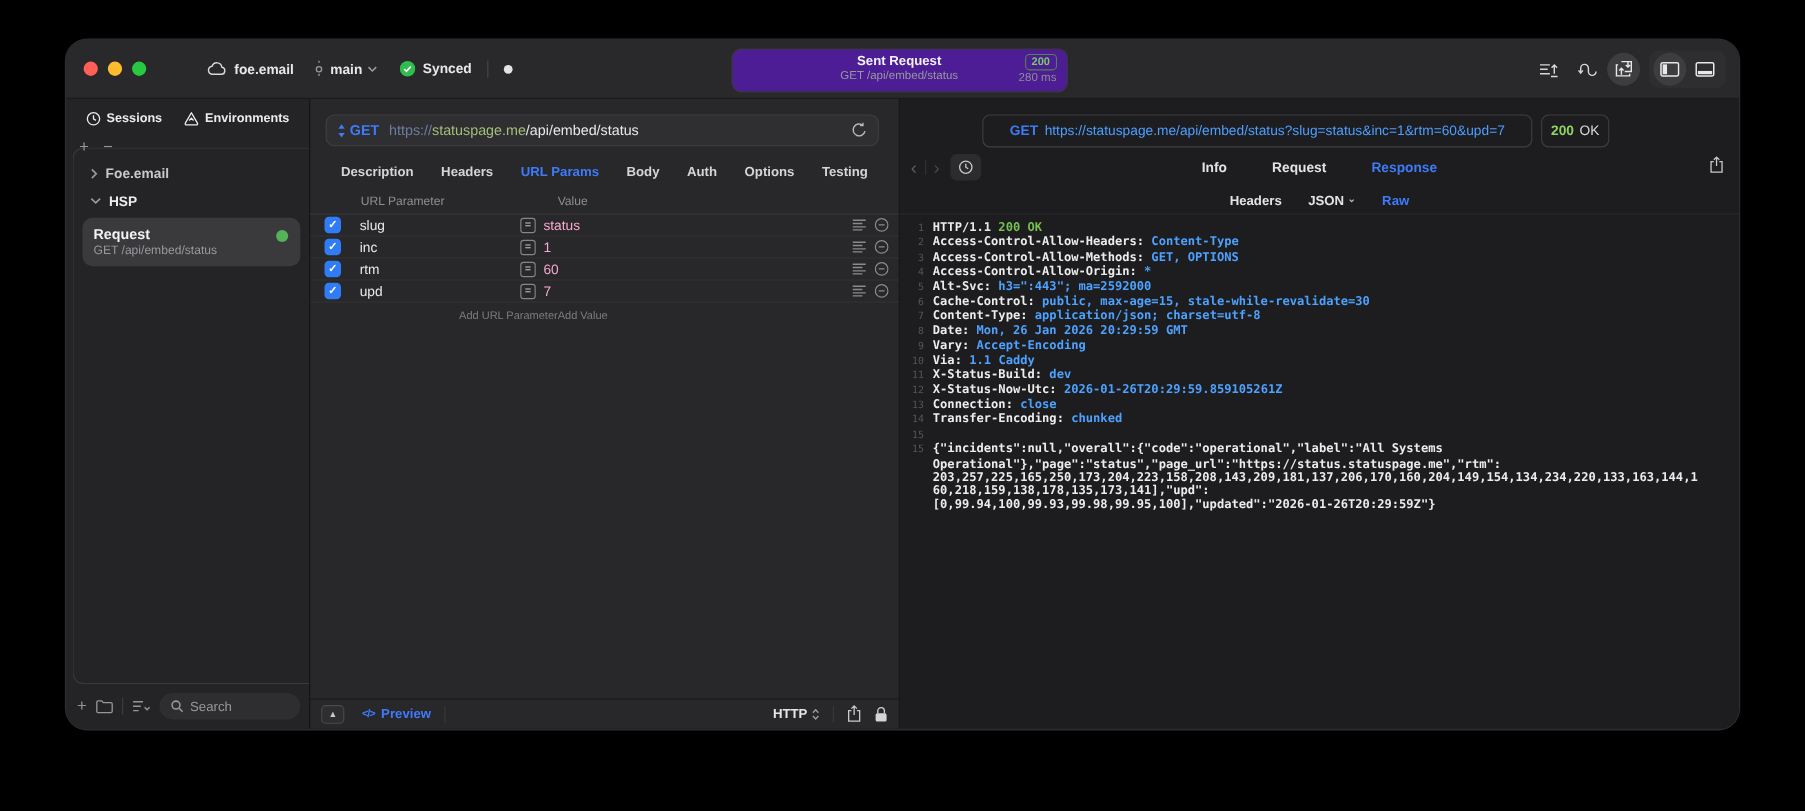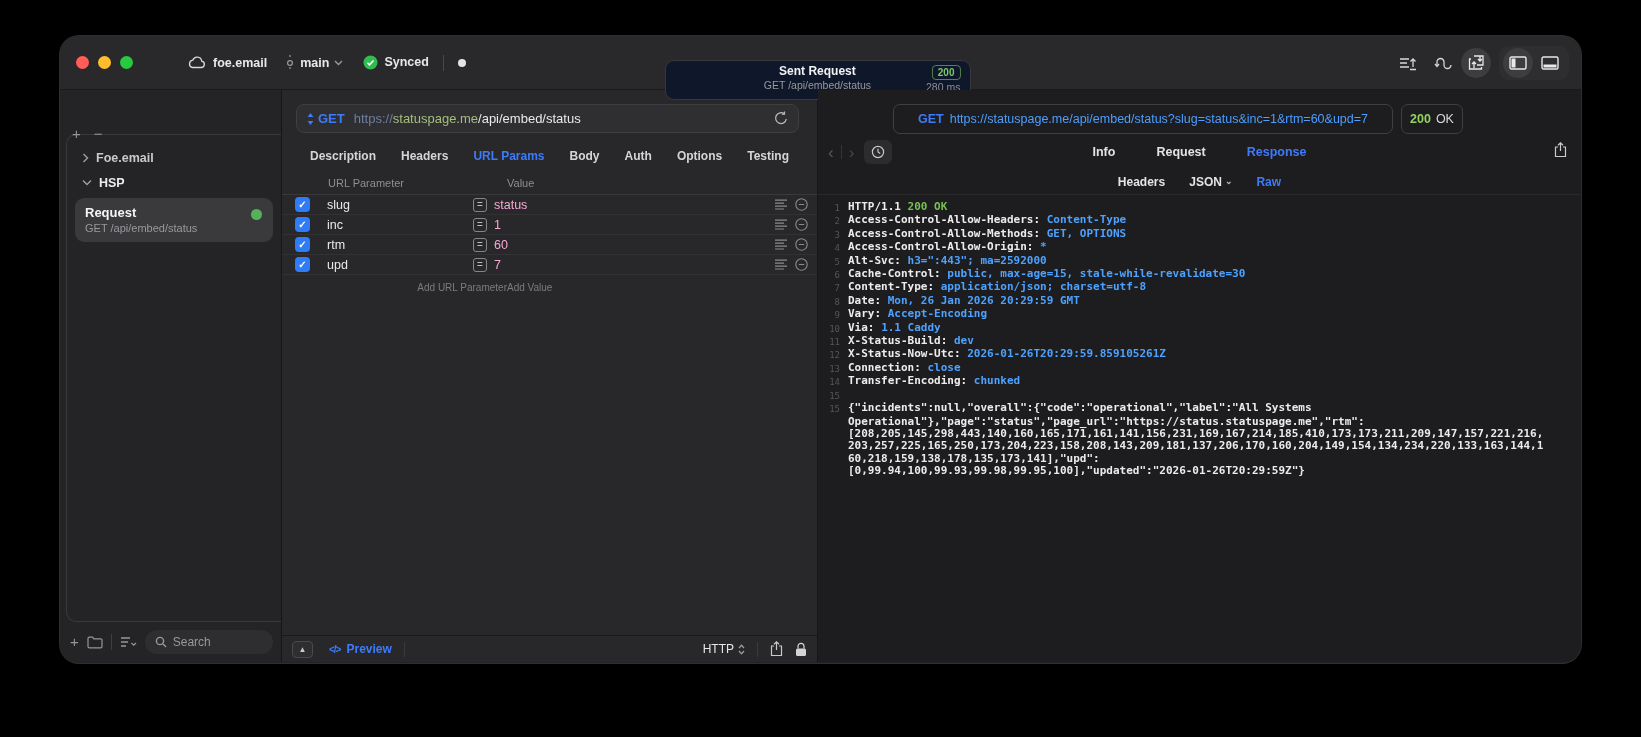--- a/index.html
+++ b/index.html
@@ -12,22 +12,22 @@
   
   .titlebar{height:54px;background:#29292b;border-bottom:1px solid #1a1a1b;
     display:flex;align-items:center;padding:0 16px;position:relative;}
   .tl{width:13px;height:13px;border-radius:50%;margin-right:9px;}
   .tl.red{background:#ff5f57}.tl.yellow{background:#febc2e}.tl.green{background:#28c840}
   .proj{display:flex;align-items:center;gap:7px;margin-left:46px;font-size:12.5px;font-weight:bold;color:#e8e8ea;}
   .branch{display:flex;align-items:center;gap:5px;margin-left:18px;font-size:12.5px;font-weight:bold;}
   .sync{display:flex;gap:6px;margin-left:20px;font-size:12.5px;font-weight:bold;}
   .tb-sep{width:1px;height:16px;background:#48484a;margin:0 14px;}
   .rec-dot{width:8px;height:8px;border-radius:50%;background:#e4e4e6;}
-  .center-pill{position:absolute;left:50%;top:24px;transform:translateX(-51%);width:306px;height:40px;
-    background:#0f172a;border:1px solid #39393b;border-radius:9px;}
+  .center-pill{position:absolute;left:50%;top:8px;transform:translateX(-51%);width:306px;height:40px;
+    background:#4c1d95;border:1px solid #39393b;border-radius:9px;}
   .cp-title{text-align:center;font-size:12px;font-weight:bold;color:#f2f2f4;margin-top:3px;}
   .cp-sub{text-align:center;font-size:10.5px;color:#98989d;margin-top:1px;}
   .cp-right{position:absolute;right:9px;top:4px;display:flex;flex-direction:column;align-items:flex-end;}
   .cp-badge{font-size:10px;font-weight:bold;color:#7bc86c;border:1px solid #56824c;border-radius:4px;
     padding:0px 5px;line-height:13px;}
   .cp-ms{font-size:10.5px;color:#8e8e93;margin-top:1px;}
   .tb-right{position:absolute;right:12px;top:10px;display:flex;align-items:center;gap:8px;}
   .tb-icons{display:flex;align-items:center;gap:4px;}
   .tb-btn{width:30px;height:30px;display:flex;align-items:center;justify-content:center;border-radius:50%;}
   .tb-btn.on{background:#3d3d40;}
@@ -85,21 +85,21 @@
   .addrow{height:24px;display:flex;align-items:center;}
   .addrow span{font-size:10px;color:#7c7c80;text-align:right;}
   .addrow .a1{margin-left:46px;width:179px;}
   .mid-fill{flex:1;}
   .mid-footer{height:27px;border-top:1px solid #1a1a1b;display:flex;align-items:center;padding:0 10px;}
   .collapse-btn{width:21px;height:17px;border:1px solid #4a4a4d;border-radius:4px;display:flex;
     align-items:center;justify-content:center;font-size:8px;color:#c9c9cd;background:#2e2e30;}
   .preview{display:flex;align-items:center;gap:6px;margin-left:16px;color:#3e7bfa;font-size:12px;font-weight:bold;}
   .preview .code-glyph{font-size:10px;font-weight:bold;letter-spacing:-1px;}
   .mf-sep{width:1px;height:15px;background:#3a3a3c;margin:0 12px;}
-  .http-sel{display:flex;align-items:center;gap:4px;margin-left:auto;font-size:12px;color:#e6e6e8;font-weight:normal;}
+  .http-sel{display:flex;align-items:center;gap:4px;margin-left:auto;font-size:12px;color:#e6e6e8;font-weight:bold;}
 
   
   .r-top{height:44px;position:relative;}
   .r-urlbox{position:absolute;left:75px;top:14px;width:500px;height:30px;border:1px solid #3f3f42;border-radius:7px;
     display:flex;align-items:center;justify-content:center;gap:6px;font-size:12.5px;white-space:nowrap;overflow:hidden;}
   .r-get{color:#3e7bfa;font-weight:bold;}
   .r-url{color:#4d9eff;}
   .r-badge{position:absolute;left:583px;top:14px;width:62px;height:30px;border:1px solid #3f3f42;border-radius:7px;
     display:flex;align-items:center;justify-content:center;gap:5px;font-size:12.5px;}
   .r-code{color:#8fd361;font-weight:bold;}
@@ -223,20 +223,40 @@
               <rect x="2.5" y="8.5" width="13" height="3" fill="#e8e8ea" stroke="none"></rect>
           </svg>
         </span>
       </div>
     </div>
   </div>
 
   <div class="content">
 
     <div class="sidebar">
+      <div class="sb-tabs">
+        <span class="sb-tab">
+          <span>
+            <svg width="14" height="14" viewBox="0 0 14 14" fill="none" stroke="#ececee" stroke-width="1.2">
+              <circle cx="7" cy="7" r="5.6"></circle>
+                <path d="M7 3.8V7l2.2 1.4"></path>
+            </svg>
+          </span>
+          <span>Sessions</span>
+        </span>
+        <span class="sb-tab">
+          <span>
+            <svg width="14" height="14" viewBox="0 0 14 14" fill="none" stroke="#ececee" stroke-width="1.2">
+              <path d="M7 1.5L12.5 11a1 1 0 0 1-.9 1.5H2.4A1 1 0 0 1 1.5 11L7 1.5z" stroke-linejoin="round"></path>
+              <path d="M5 8.5l2-2 2 2"></path>
+            </svg>
+          </span>
+          <span>Environments</span>
+        </span>
+      </div>
 
       <div class="sb-plusminus">
         <span>+</span>
         <span>−</span>
       </div>
 
       <div class="sb-panel">
         <div class="tree-row">
           <span>
             <svg width="7" height="10" viewBox="0 0 7 10" fill="none" stroke="#9a9a9e" stroke-width="1.5">
@@ -549,24 +569,20 @@
           <div class="code-line">
             <span class="lnum">15</span>
             <span class="ltext"><span>{"incidents":null,"overall":{"code":"operational","label":"All Systems</span></span>
           </div>
           <div class="code-line">
             <span class="lnum"></span>
             <span class="ltext"><span>Operational"},"page":"status","page_url":"https://status.statuspage.me","rtm":</span></span>
           </div>
           <div class="code-line">
             <span class="lnum"></span>
-            <span class="ltext"><span>[208,205,145,298,443,140,160,165,171,161,141,156,231,169,167,214,185,410,173,173,211,209,147,157,221,216,</span></span>
-          </div>
-          <div class="code-line">
-            <span class="lnum"></span>
             <span class="ltext"><span>203,257,225,165,250,173,204,223,158,208,143,209,181,137,206,170,160,204,149,154,134,234,220,133,163,144,1</span></span>
           </div>
           <div class="code-line">
             <span class="lnum"></span>
             <span class="ltext"><span>60,218,159,138,178,135,173,141],"upd":</span></span>
           </div>
           <div class="code-line">
             <span class="lnum"></span>
             <span class="ltext"><span>[0,99.94,100,99.93,99.98,99.95,100],"updated":"2026-01-26T20:29:59Z"}</span></span>
           </div>

